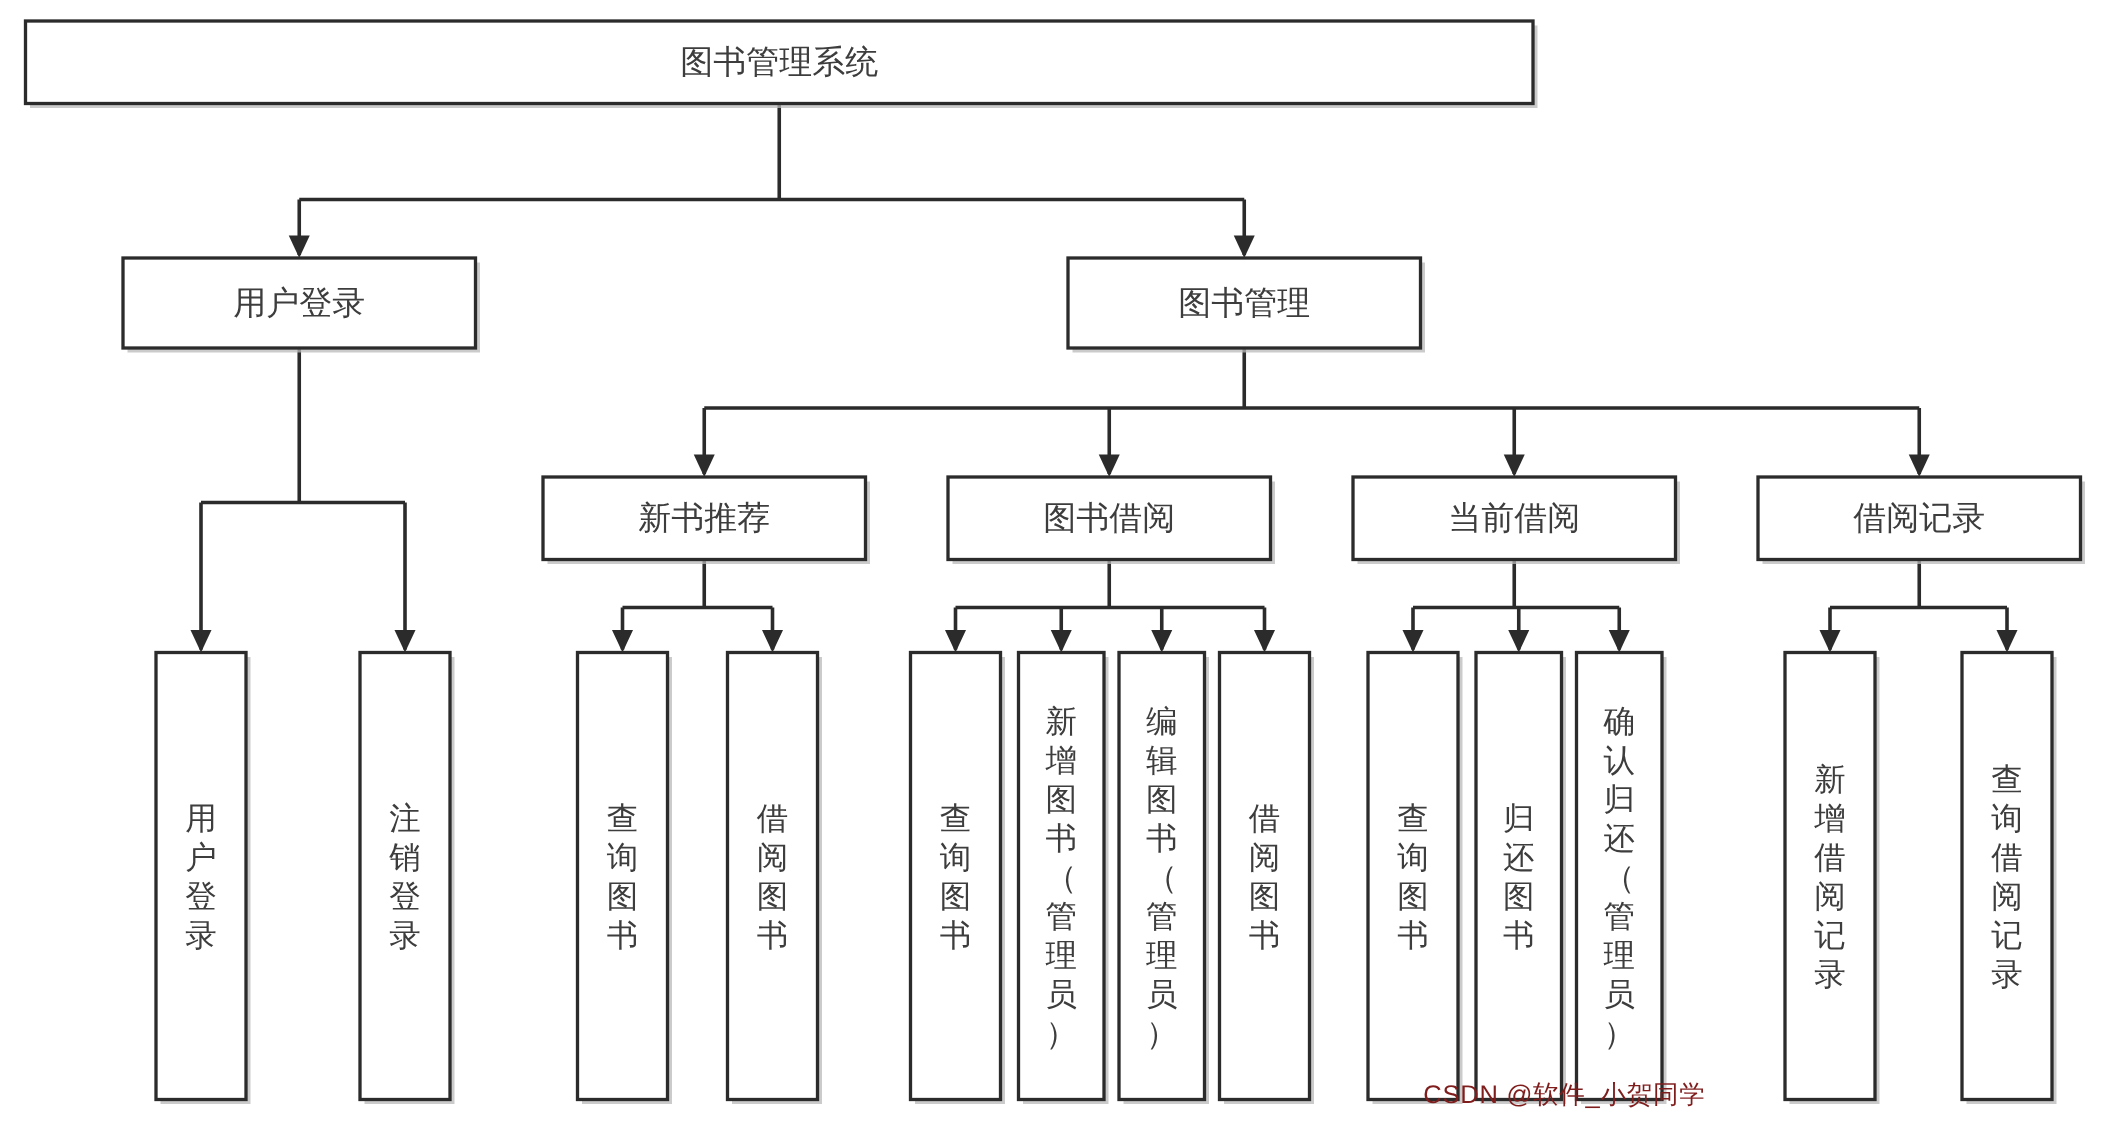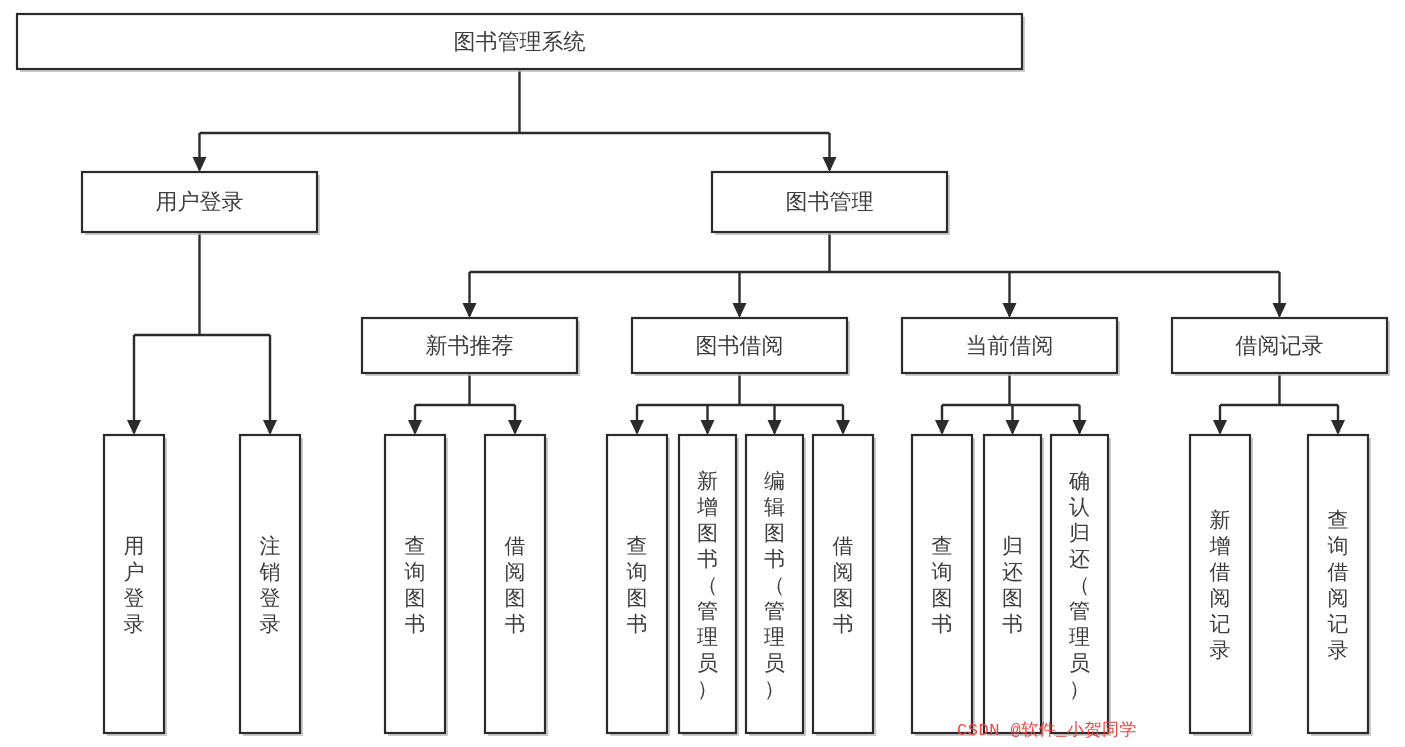--- a/index.html
+++ b/index.html
@@ -56,23 +56,23 @@
   .node-label-v-char {
     font-family: "DejaVu Sans", "Liberation Sans", sans-serif;
     font-size: 21px;
     fill: #3d3d3d;
     text-anchor: middle;
   }
   .watermark {
     position: absolute;
     right: 12px;
     bottom: 6px;
-    font-family: Liberation Mono, monospace;
+    font-family: Liberation Sans, sans-serif;
     font-size: 17px;
-    color: #ef4444;
+    color: #7f1d1d;
     letter-spacing: 0.5px;
     white-space: nowrap;
     user-select: none;
   }
 </style>
 </head>
 <body>
 
 <div id="diagram-root">
   <svg class="flow" id="flow-svg" viewBox="0 0 1405 747" xmlns="http://www.w3.org/2000/svg">

